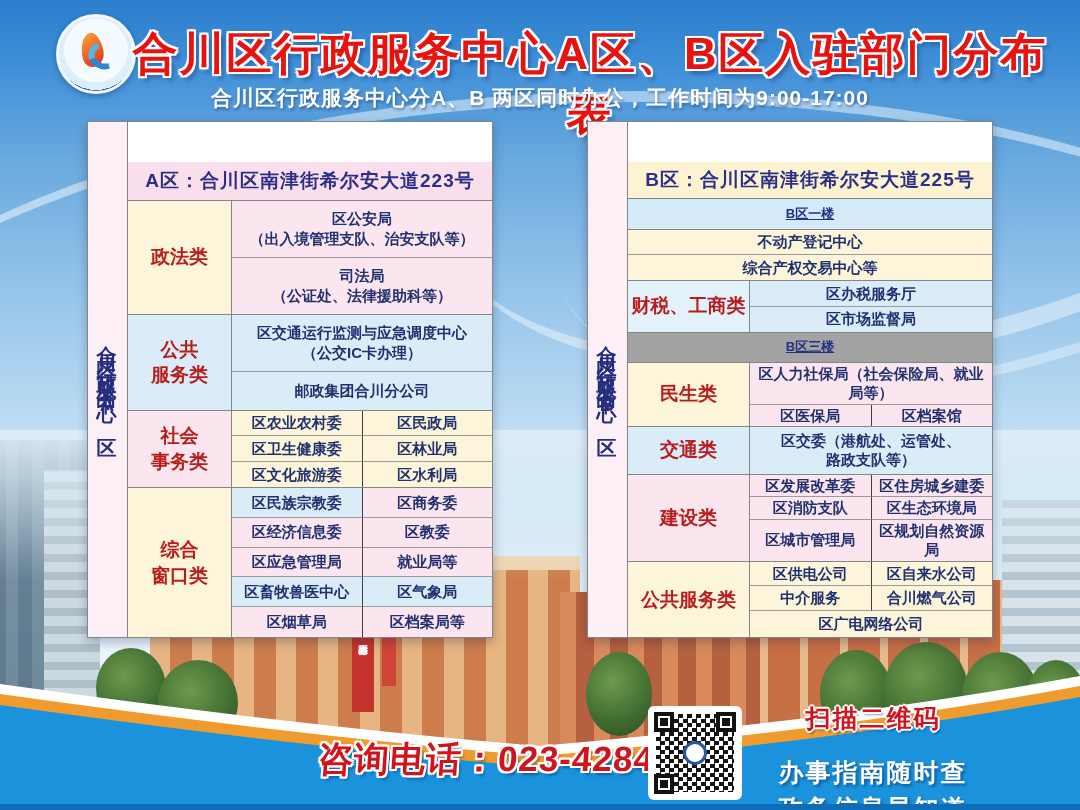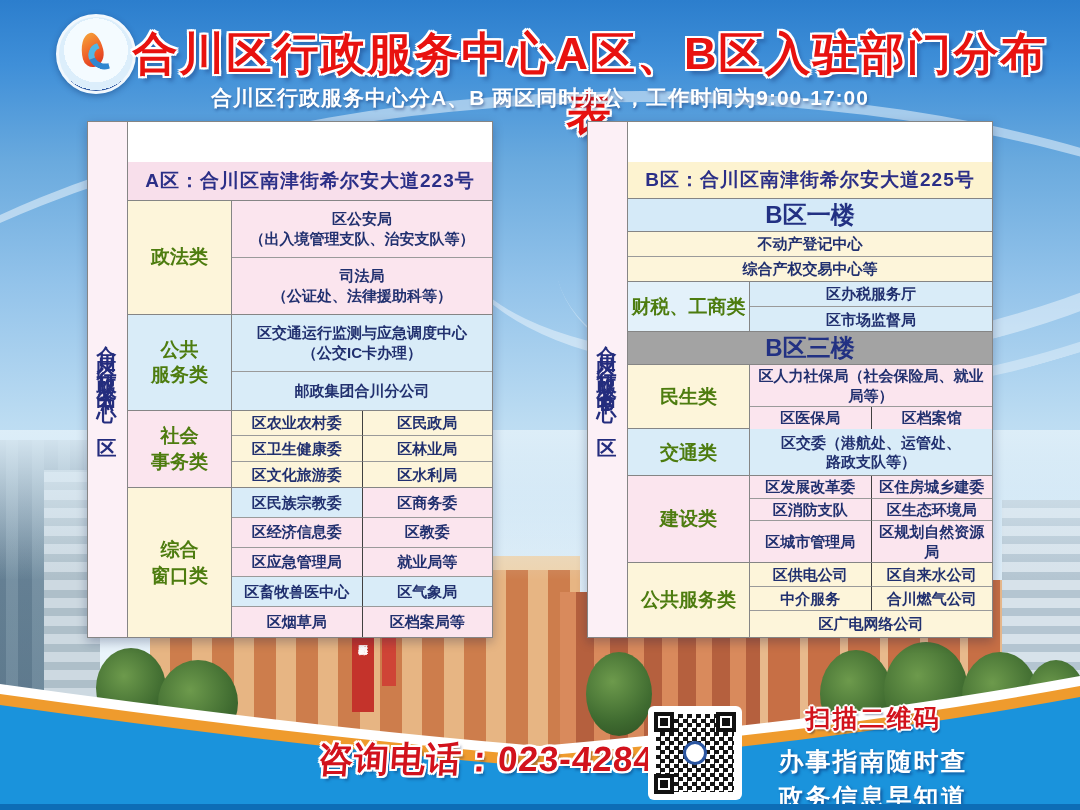--- a/index.html
+++ b/index.html
@@ -73,25 +73,25 @@
     border:1px solid #858585; background:#fff; z-index:5; box-shadow:0 4px 10px rgba(10,20,70,.28); }
   .ztable.a { left:87px; } .ztable.b { left:587px; }
   .side { width:40px; background:#fcf0f6; border-right:1px solid #858585;
     display:flex; align-items:center; justify-content:center;
     writing-mode:vertical-lr; text-orientation:upright;
     font-size:20px; font-weight:bold; color:#242d7e; letter-spacing:7px; }
   .zmain { flex:1; display:flex; flex-direction:column;margin-top:40px; }
   .thead { height:42px; display:flex; align-items:center; justify-content:center;
     font-size:19px; font-weight:bold; color:#2b2f87; border-bottom:1px solid #858585; letter-spacing:1px; }
   .banner { height:34px; display:flex; align-items:center; justify-content:center;
-    font-size:24px; font-weight:bold; color:#223183; border-bottom:1px solid #858585; }
+    font-size:13px; font-weight:bold; color:#223183; border-bottom:1px solid #858585;text-decoration:underline; }
   .sect { display:flex; border-bottom:1px solid #858585; }
   .sect:last-child { border-bottom:none; }
   .cat { border-right:1px solid #858585; display:flex; align-items:center; justify-content:center;
-    text-align:center; font-size:19px; font-weight:bold; color:#4d7c0f; white-space:pre-line; line-height:1.35; }
+    text-align:center; font-size:19px; font-weight:bold; color:#b91c1c; white-space:pre-line; line-height:1.35; }
   .a .cat { width:104px; } .b .cat { width:122px; }
   .rows { flex:1; display:flex; flex-direction:column; }
   .cell { display:flex; align-items:center; justify-content:center; text-align:center;
     font-size:15px; font-weight:bold; color:#21306f; white-space:pre-line; line-height:1.3;
     border-bottom:1px solid #9a9a9a; flex:1; padding:1px 3px; }
   .rows > .cell:last-child, .prow:last-child .cell { border-bottom:none; }
   .prow { display:flex; flex:1; }
   .prow .cell { flex:1; }
   .prow .cell:first-child { border-right:1px solid #404040; }
   .pink  { background:#fbe5ee; }
@@ -124,21 +124,21 @@
     background:#fff; border-radius:6px; padding:8px; }
   .qr-pattern { position:relative; width:100%; height:100%;
     background:repeating-conic-gradient(#151515 0% 25%, #ffffff 0% 50%); background-size:9px 9px; }
   .finder { position:absolute; width:20px; height:20px; background:#fff; border:4px solid #111; }
   .finder::after { content:""; position:absolute; inset:2px; background:#111; }
   .f1 { left:-2px; top:-2px; } .f2 { right:-2px; top:-2px; } .f3 { left:-2px; bottom:-2px; }
   .qr-center { position:absolute; left:50%; top:50%; width:24px; height:24px; transform:translate(-50%,-50%);
     background:#fff; border:3px solid #2a55a0; border-radius:50%; }
 
   .qr-text { position:absolute; left:748px; top:702px; width:250px; z-index:7; text-align:center; }
-  .qr-title { font-size:25px; font-weight:bold; color:#d2121c; letter-spacing:2px; margin-bottom:8px;
+  .qr-title { font-size:25px; font-weight:bold; color:#d2121c; letter-spacing:2px; margin-bottom:19px;
     text-shadow:-2px 0 0 #fff,2px 0 0 #fff,0 -2px 0 #fff,0 2px 0 #fff,
       -1px -1px 0 #fff,1px -1px 0 #fff,-1px 1px 0 #fff,1px 1px 0 #fff,2px 3px 2px rgba(0,20,70,.4); }
   .qr-line { font-size:25px; font-weight:bold; color:#ffffff; letter-spacing:2px; line-height:36px;
     text-shadow:2px 2px 3px rgba(5,40,110,.55); }
 </style>
 </head>
 <body>
 
 <div class="poster">
 

